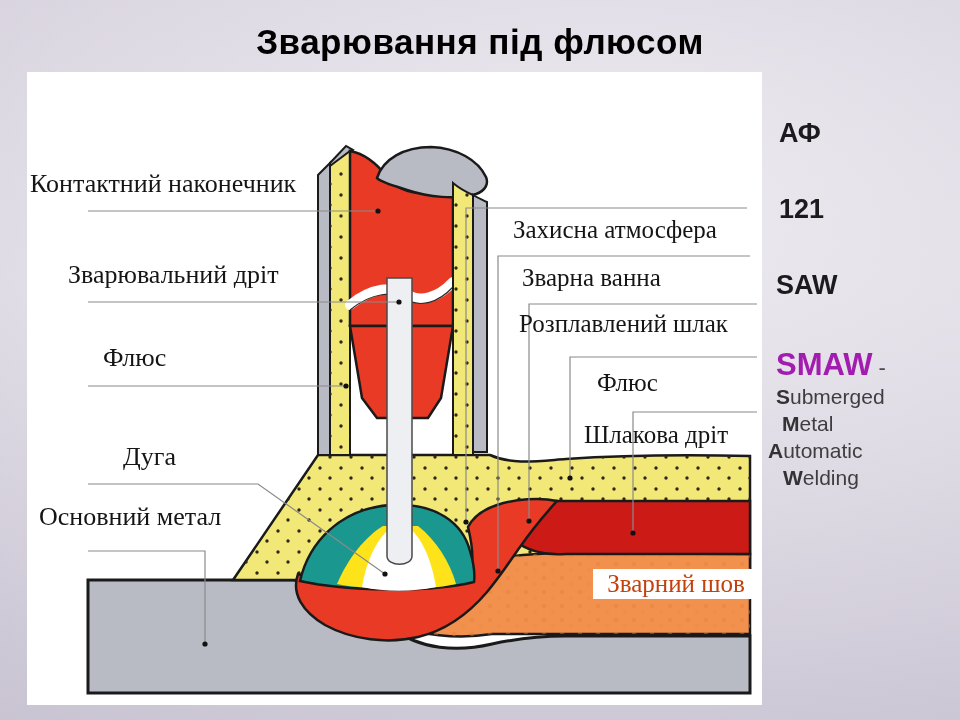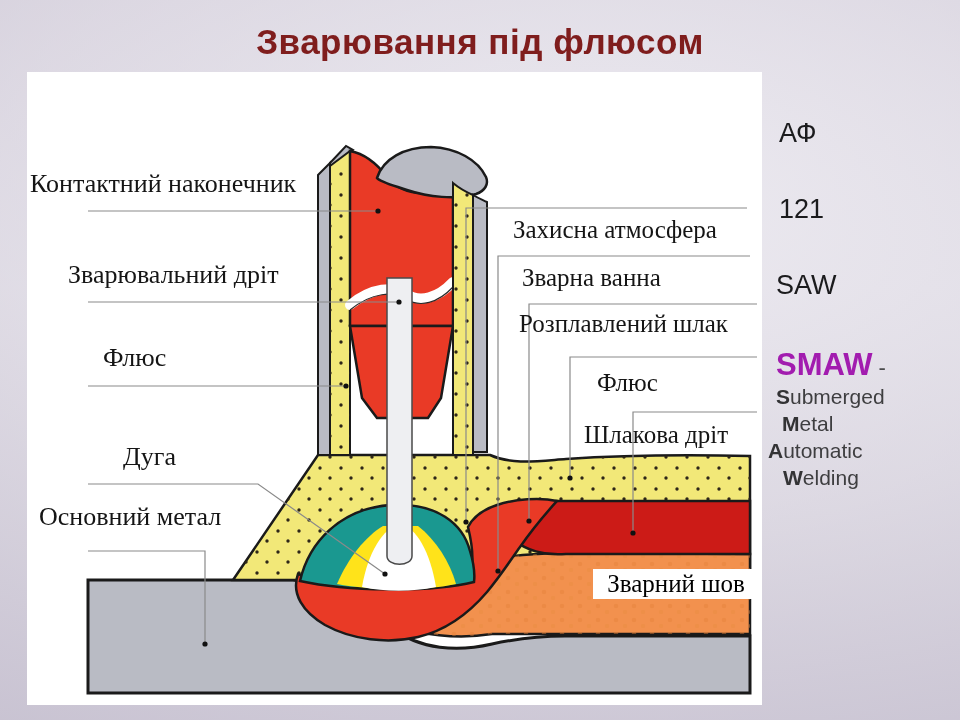--- a/index.html
+++ b/index.html
@@ -6,36 +6,36 @@
   body{
     width:960px;height:720px;overflow:hidden;
     font-family:"Liberation Sans",sans-serif;
     background:
       radial-gradient(130% 95% at 62% 28%, rgba(238,236,242,.9) 0%, rgba(222,218,228,.6) 48%, rgba(196,190,206,.9) 100%),
       linear-gradient(180deg,#d9d4df 0%,#e3e0e8 40%,#d8d4de 78%,#cfcad8 100%);
   }
   .slide{position:relative;width:960px;height:720px;}
   .title{
     position:absolute;top:22px;left:50%;transform:translateX(-50%);
-    font-size:35px;font-weight:bold;color:#7f1d1d;letter-spacing:.5px;white-space:nowrap;
+    font-size:35px;font-weight:bold;color:#000000;letter-spacing:.5px;white-space:nowrap;
   }
   .panel{position:absolute;left:27px;top:72px;width:735px;height:633px;background:#fff;}
   svg{position:absolute;left:0;top:0;}
   .labels{position:absolute;left:0;top:0;width:960px;height:720px;pointer-events:none;}
   .lbl{
     position:absolute;font-family:"Liberation Serif",serif;color:#151515;
     font-size:26px;white-space:nowrap;line-height:1.1;
   }
   .lbl.small{font-size:25px;margin-top:44px;}
   .seam-box{
     position:absolute;left:593px;top:569px;width:166px;height:30px;background:#ffffff;
-    font-family:"Liberation Serif",serif;font-size:25px;color:#000000;
+    font-family:"Liberation Serif",serif;font-size:25px;color:#c2410c;
     text-align:center;line-height:30px;white-space:nowrap;
   }
-  .code{position:absolute;font-size:27px;font-weight:normal;color:#1b1b1d;white-space:nowrap;}
+  .code{position:absolute;font-size:27px;font-weight:bold;color:#1b1b1d;white-space:nowrap;}
   .smaw-line{position:absolute;font-size:22px;color:#3b3b3d;white-space:nowrap;}
   .smaw-abbr{font-size:31px;font-weight:bold;color:#a21caf;}
   .smaw-dash{font-size:22px;color:#4a4a4c;}
   .exp{position:absolute;font-size:21px;color:#3e3e40;white-space:nowrap;}
   .exp b{font-weight:bold;color:#333335;}
 </style>
 </head>
 <body>
 
 <div class="slide">

